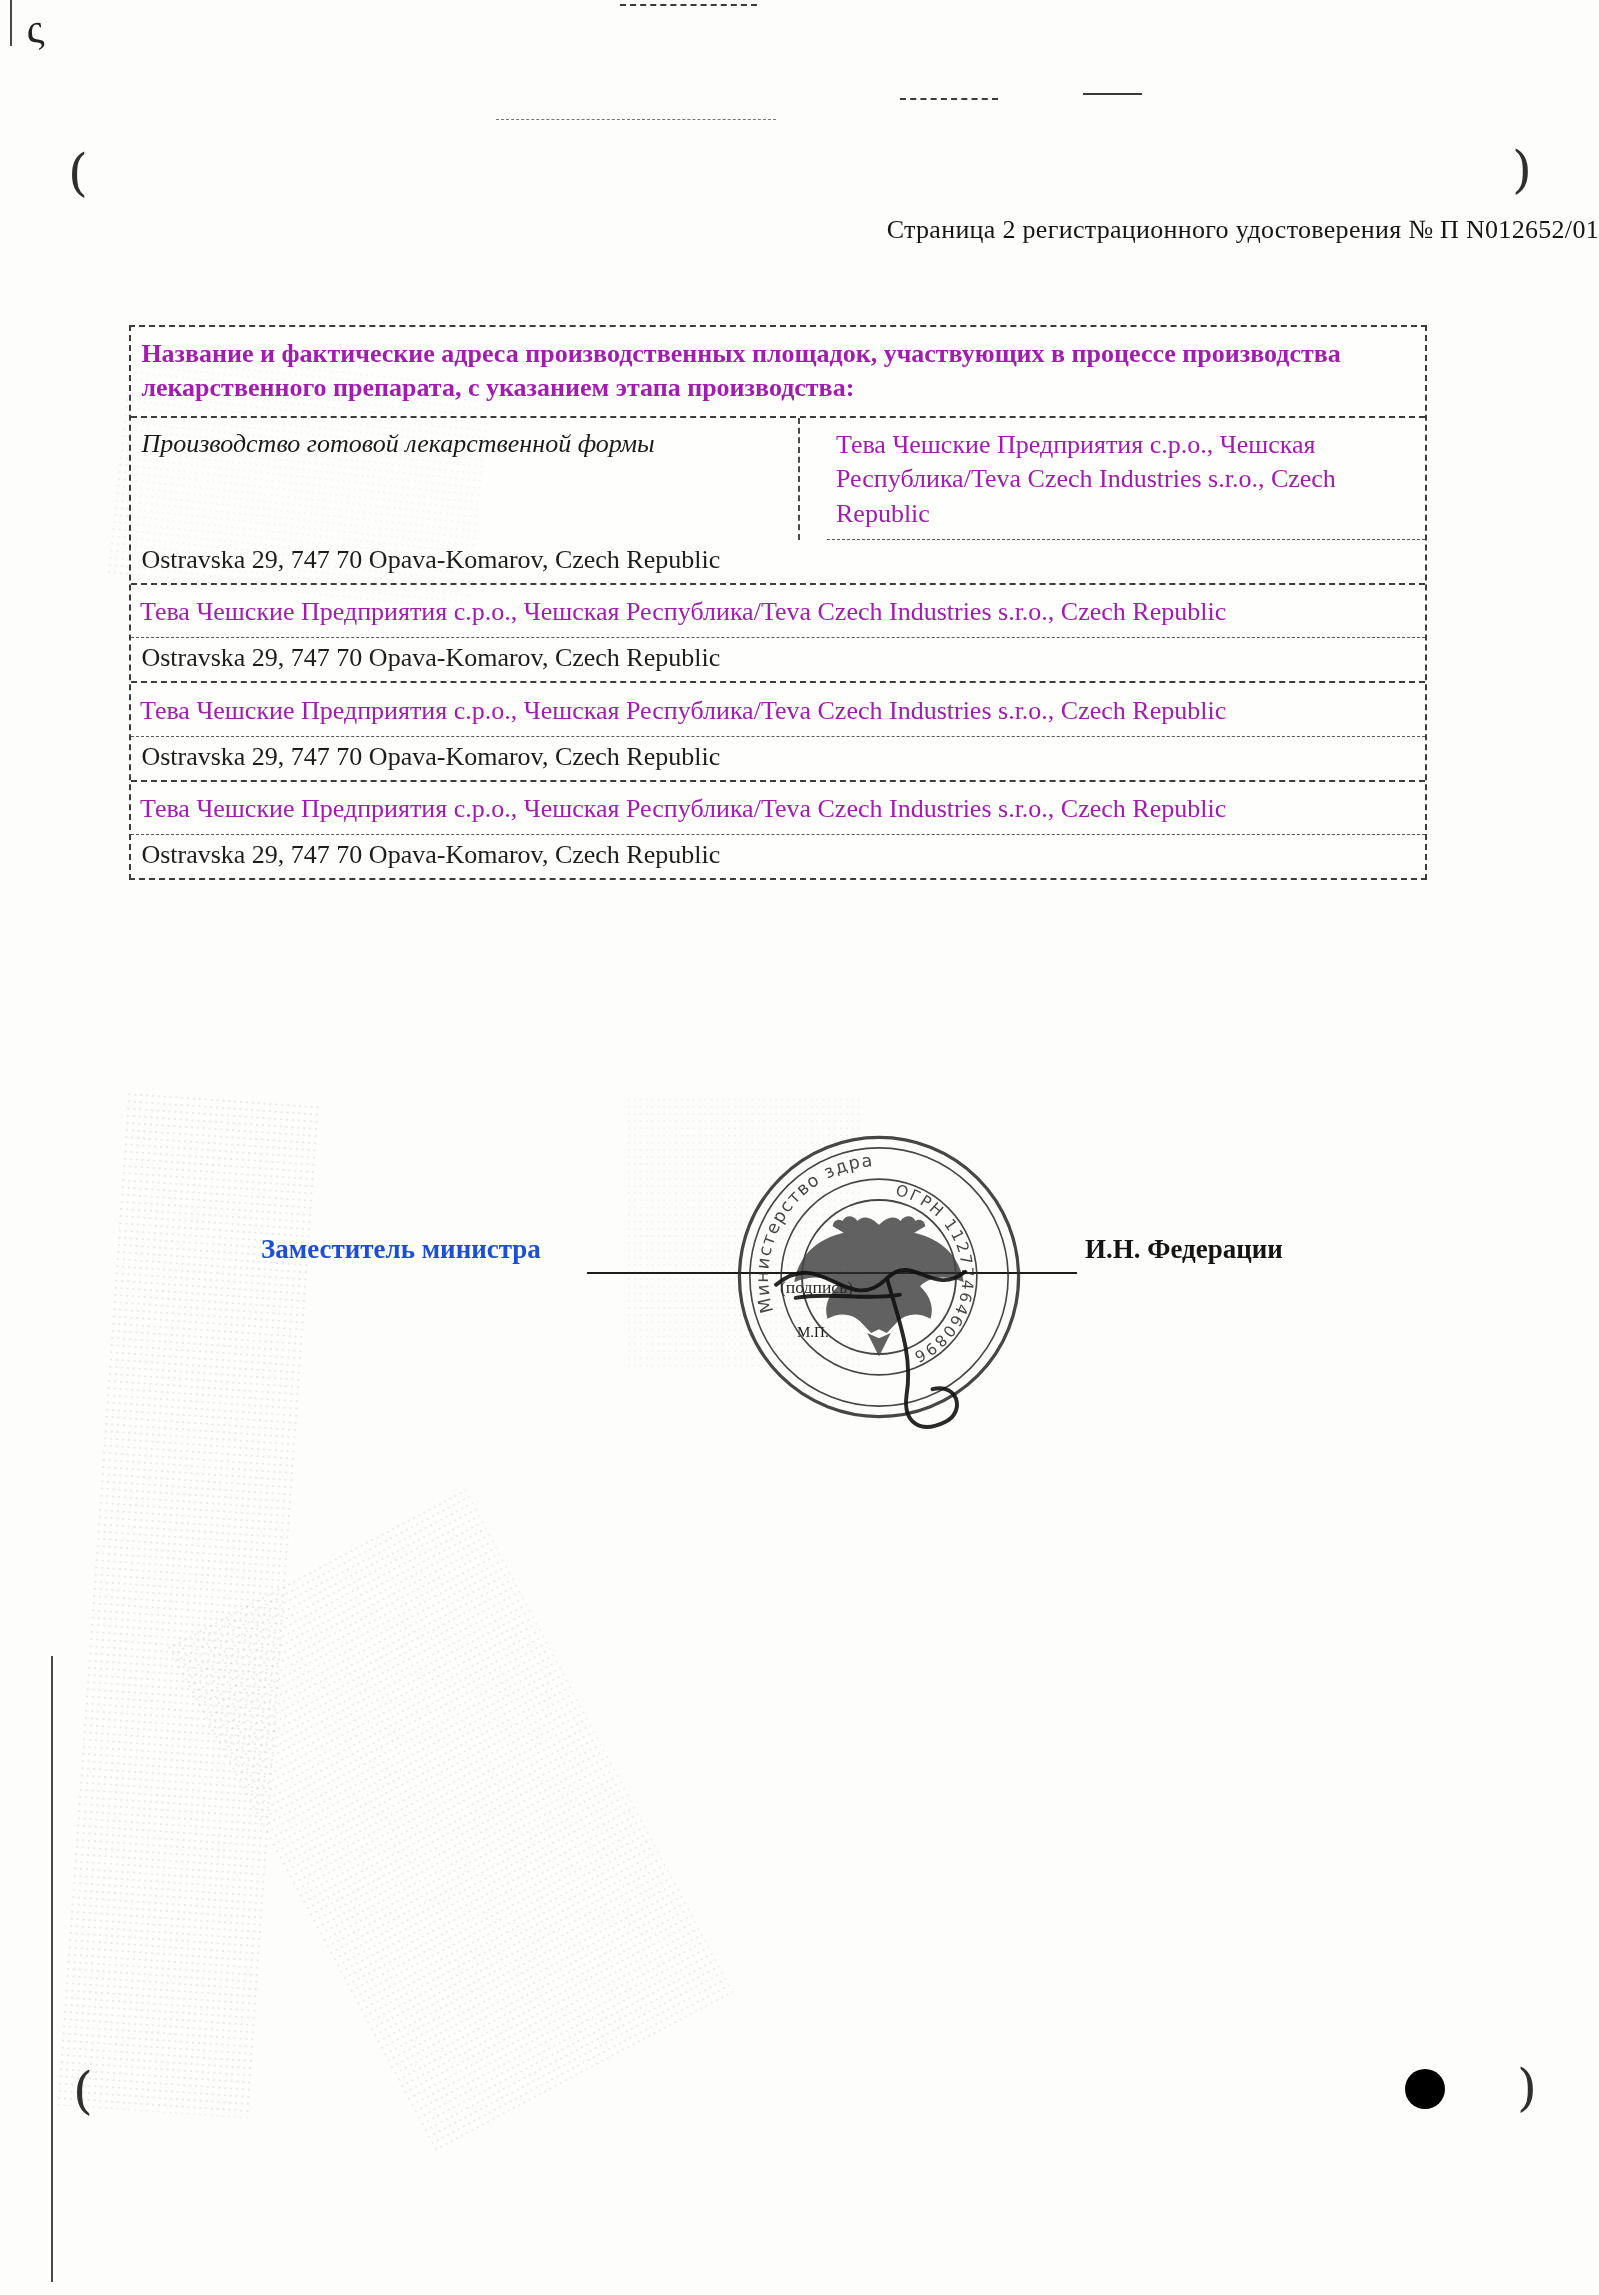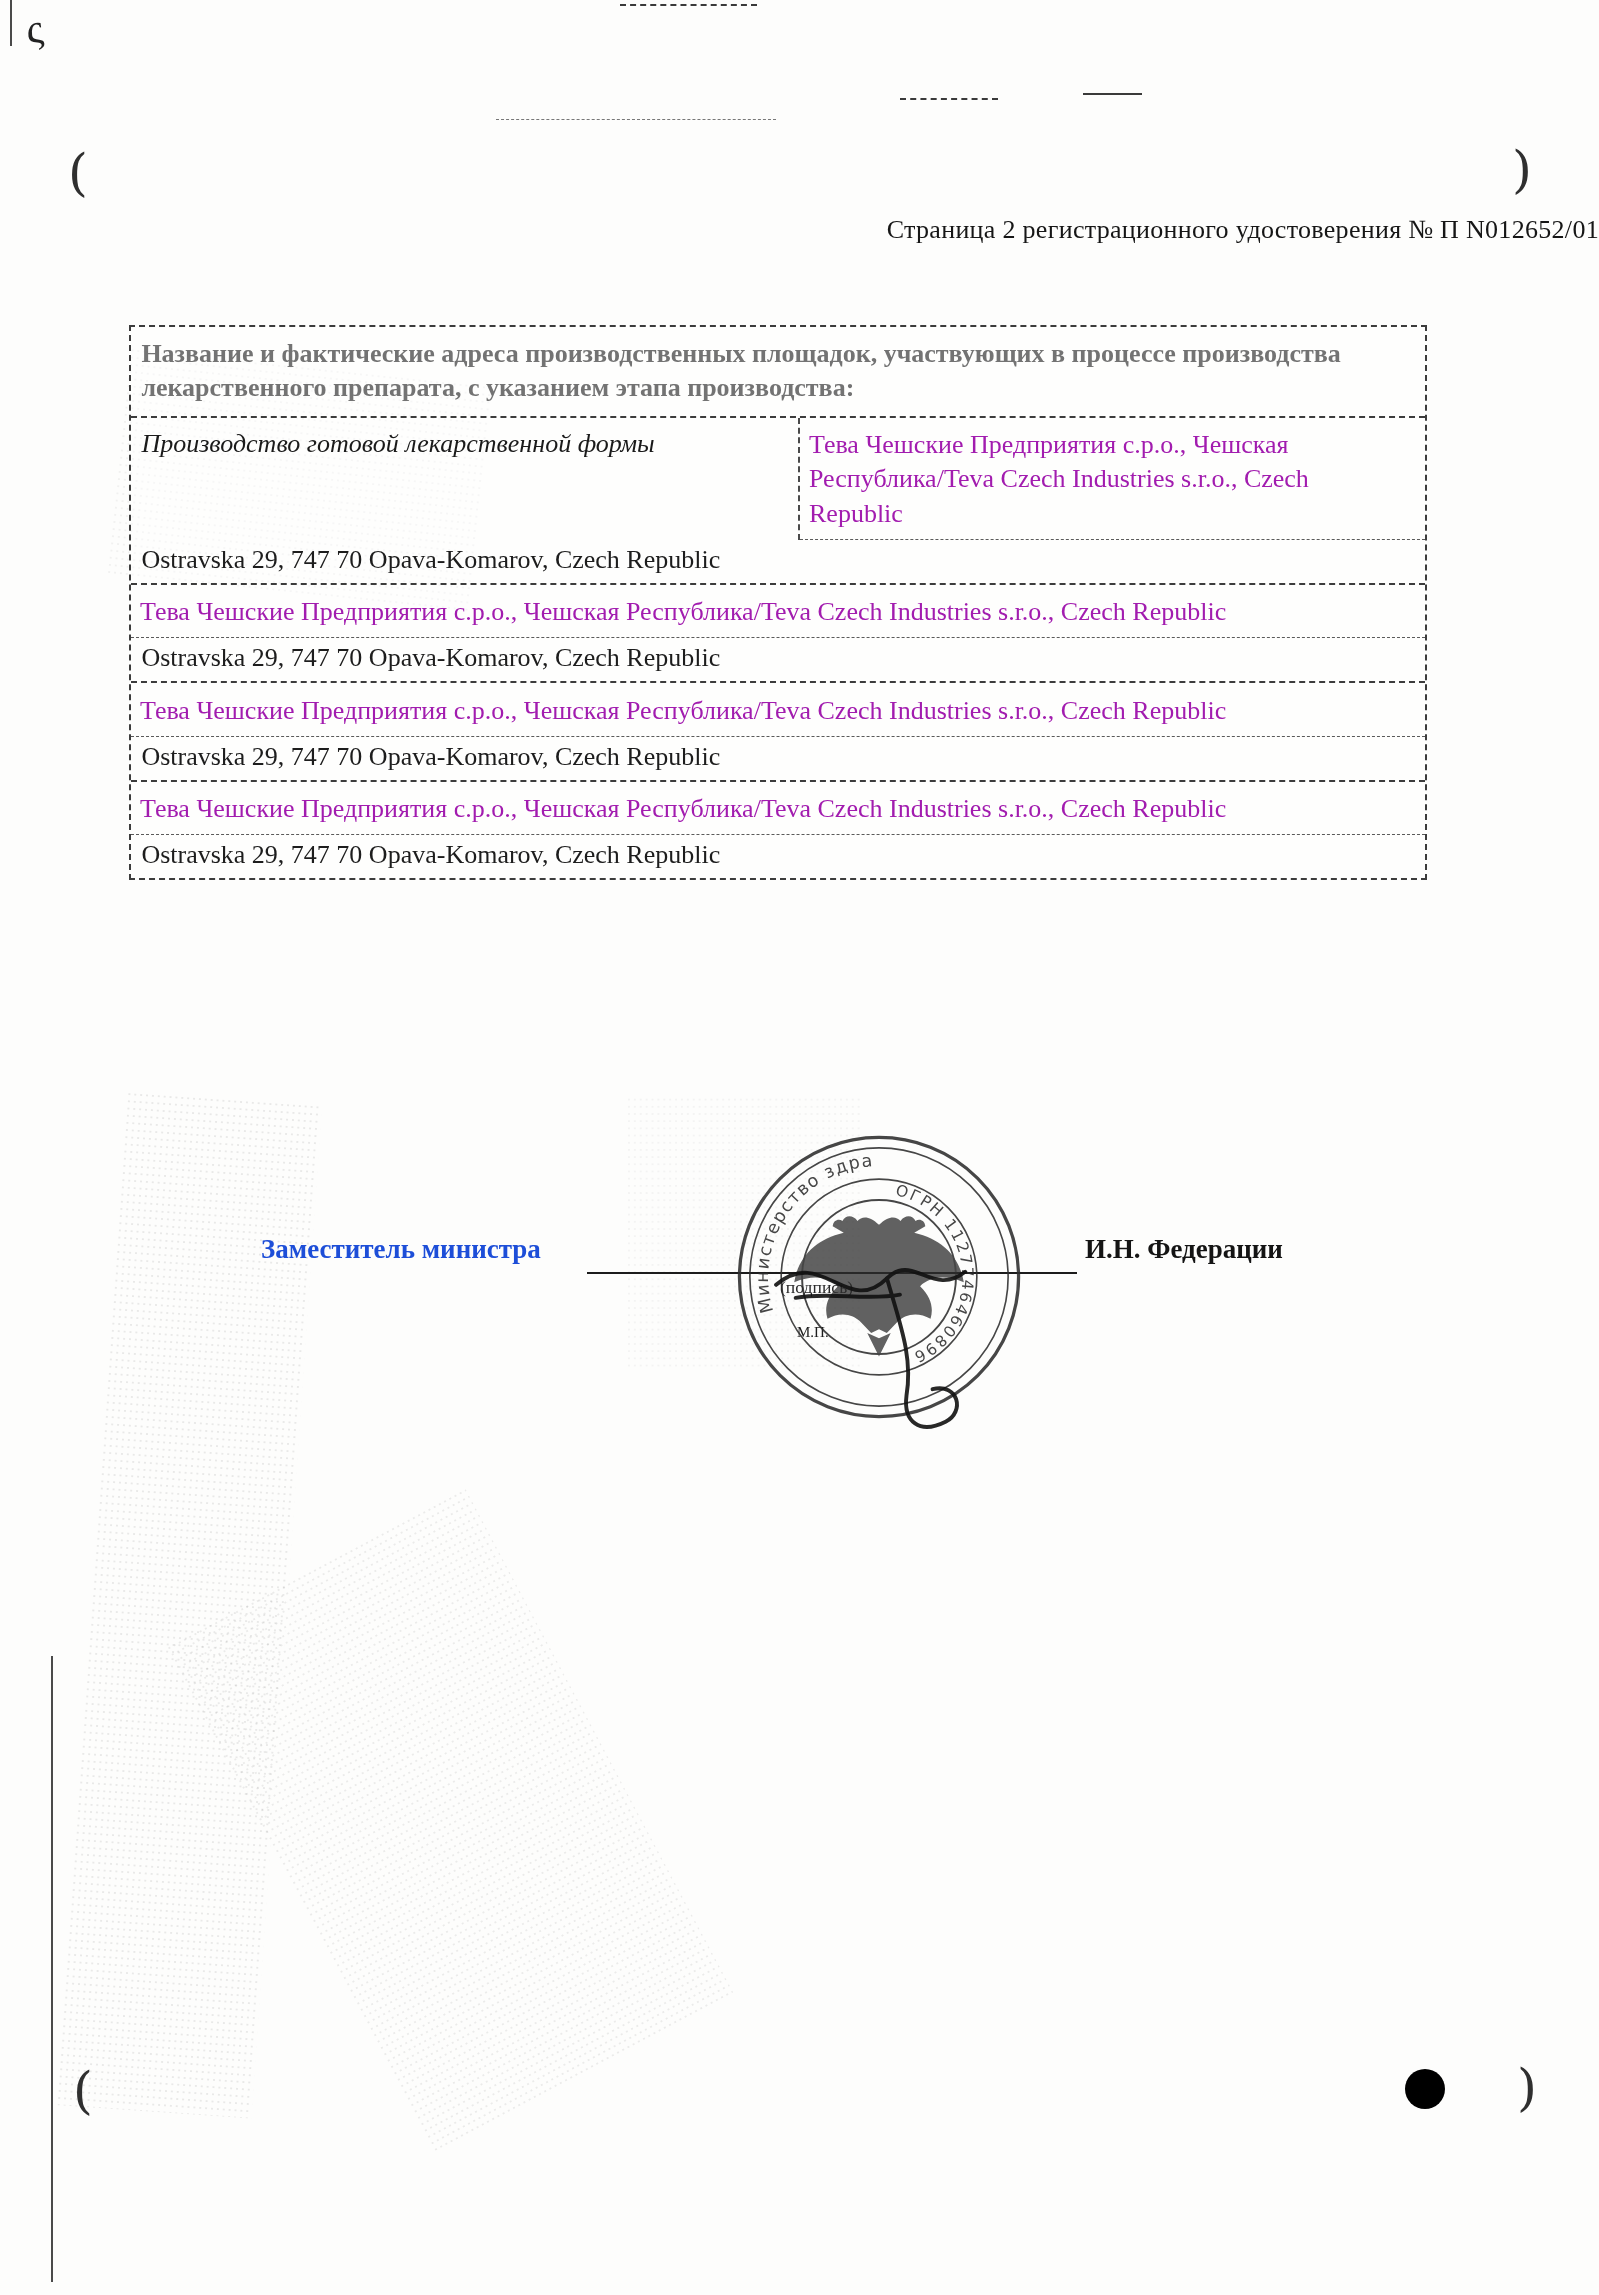--- a/index.html
+++ b/index.html
@@ -22,24 +22,24 @@
     position:absolute;left:129px;top:325px;width:1298px;
     border:2px dashed #3c3c3c;
     font-size:26px;
     box-sizing:border-box;
     background:rgba(255,255,255,.4);
   }
   .thead{
     padding:10.4px 14.3px 11.7px 10.4px;
     font-weight:bold;line-height:1.28;
     border-bottom:2px dashed #3c3c3c;
-    color:#737373;
+    color:#a21caf;
     font-family:Liberation Serif, serif;
   }
-  .stage-row{display:flex;}
+  .stage-row{display:flex;gap:27px;}
   .stage-cell{
     width:669px;box-sizing:border-box;
     padding:11.7px 13px 6.5px 10.4px;
     font-style:italic;
     border-right:2px dashed #4a4a4a;
     color:#1a1a1a;
   }
   .manu-cell{
     flex:1;box-sizing:border-box;
     padding:10.4px 65px 7.8px 9px;

